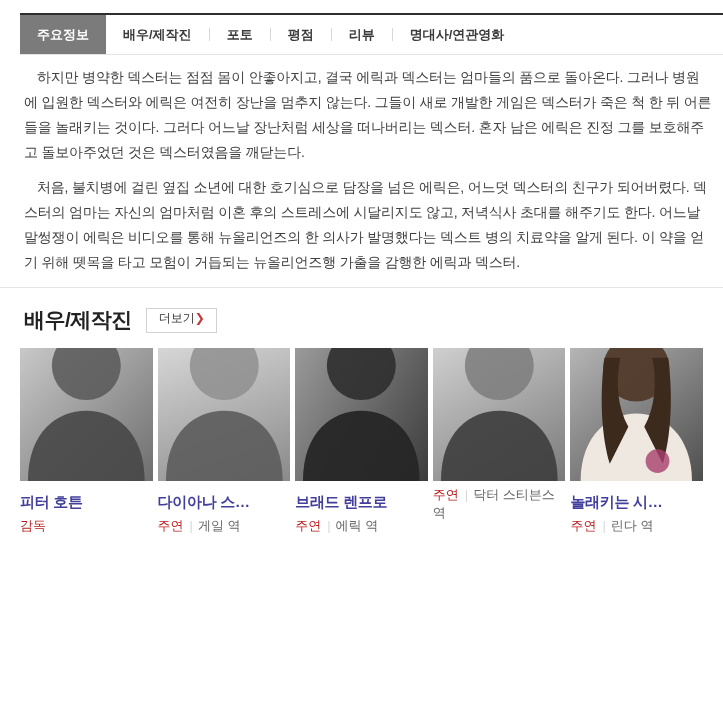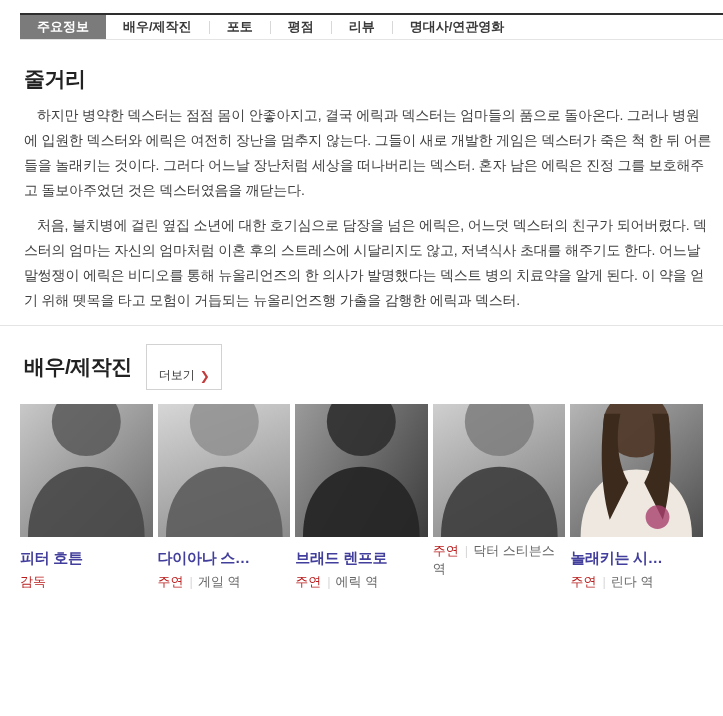--- a/index.html
+++ b/index.html
@@ -1,41 +1,41 @@
 <!DOCTYPE html>
 <html><head>
 <meta charset="utf-8">
 <style>
   * { margin:0; padding:0; box-sizing:border-box; }
   html,body { width:723px; height:716px; background:#fff; overflow:hidden;
               font-family:"Liberation Sans","DejaVu Sans",sans-serif; }
 
   
-  .tabbar { margin:13px 0 0 20px; height:27px; border-top:2px solid #2e2e2e;
+  .tabbar { margin:13px 0 0 20px; height:42px; border-top:2px solid #2e2e2e;
             border-bottom:1px solid #e4e4e4; display:flex; align-items:stretch; }
   .tab { display:flex; align-items:center; padding:0 17px; font-size:13px;
          font-weight:bold; color:#3a3a3a; cursor:pointer; position:relative; }
   .tab.active { background:#7b7b7b; color:#fff; }
   .tab-sep { width:1px; height:13px; background:#d8d8d8; align-self:center; }
 
   
   .content { padding:0 10px 0 24px; }
   .section-title { font-size:21px; font-weight:bold; color:#222; letter-spacing:-0.5px; }
   .synopsis-title { margin-top:25px; }
   .synopsis p { font-size:14px; line-height:25px; color:#404040; margin-top:9px;
                 letter-spacing:-0.2px; }
   .synopsis p:first-of-type { margin-top:12px; }
   .synopsis p.indent { text-indent:13px; margin-top:10px; }
 
   .divider { margin-top:12px; border-top:1px solid #e4e4e4; }
 
   
   .cast-head { display:flex; align-items:center; gap:14px; margin:18px 0 0 24px; }
-  .more-btn { display:inline-flex; align-items:center; gap:5px; border:1px solid #d2d2d2;
-              background:#fff; padding:22px 11px 5px 12px; font-size:12px; color:#333;
+  .more-btn { display:inline-flex; align-items:center; border:1px solid #d2d2d2;
+              background:#fff; padding:1px 11px 5px 12px; font-size:12px; color:#333;
               cursor:pointer; font-family:inherit; }
   .more-btn .chev { color:#c33b3b; font-weight:bold; font-size:12px; line-height:1; }
 
   .cast-row { display:flex; gap:5px; margin:14px 20px 0 20px; }
   .cast-card { flex:1; min-width:0; }
   .photo { height:133px; position:relative; overflow:hidden; cursor:pointer; }
   .photo svg { width:100%; height:100%; display:block; }
   .cast-card:nth-child(1) .photo { background:linear-gradient(135deg,#c8c8c8,#6e6e6e); }
   .cast-card:nth-child(2) .photo { background:linear-gradient(160deg,#d6d6d6,#8a8a8a); }
   .cast-card:nth-child(3) .photo { background:linear-gradient(120deg,#9a9a9a,#3c3c3c); }
@@ -59,21 +59,20 @@
   <div class="tab">포토</div>
   <div class="tab-sep"></div>
   <div class="tab">평점</div>
   <div class="tab-sep"></div>
   <div class="tab">리뷰</div>
   <div class="tab-sep"></div>
   <div class="tab">명대사/연관영화</div>
 </div>
 
 <div class="content synopsis">
-  <h2 class="section-title synopsis-title">줄거리</h2>
   <p class="indent">하지만 병약한 덱스터는 점점 몸이 안좋아지고, 결국 에릭과 덱스터는 엄마들의 품으로 돌아온다. 그러나 병원에 입원한 덱스터와 에릭은 여전히 장난을 멈추지 않는다. 그들이 새로 개발한 게임은 덱스터가 죽은 척 한 뒤 어른들을 놀래키는 것이다. 그러다 어느날 장난처럼 세상을 떠나버리는 덱스터. 혼자 남은 에릭은 진정 그를 보호해주고 돌보아주었던 것은 덱스터였음을 깨닫는다.</p>
   <p class="indent">처음, 불치병에 걸린 옆집 소년에 대한 호기심으로 담장을 넘은 에릭은, 어느덧 덱스터의 친구가 되어버렸다. 덱스터의 엄마는 자신의 엄마처럼 이혼 후의 스트레스에 시달리지도 않고, 저녁식사 초대를 해주기도 한다. 어느날 말썽쟁이 에릭은 비디오를 통해 뉴올리언즈의 한 의사가 발명했다는 덱스트 병의 치료약을 알게 된다. 이 약을 얻기 위해 뗏목을 타고 모험이 거듭되는 뉴올리언즈행 가출을 감행한 에릭과 덱스터.</p>
 </div>
 
 <div class="divider"></div>
 
 <div class="cast-head">
   <h2 class="section-title">배우/제작진</h2>
   <button class="more-btn">
     <span>더보기</span>

